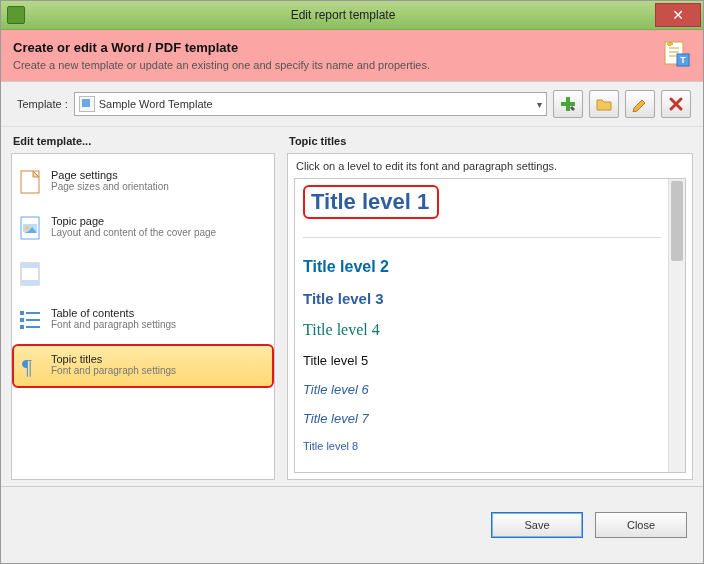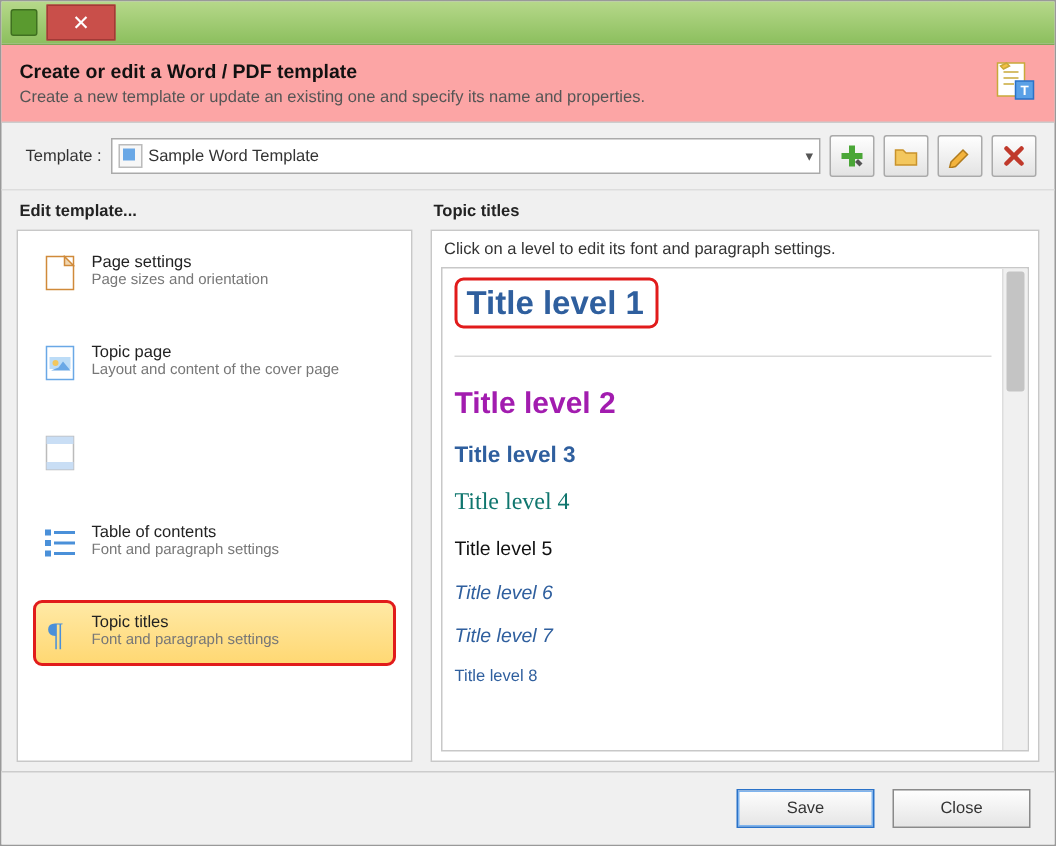--- a/index.html
+++ b/index.html
@@ -16,56 +16,57 @@
 .tmplrow label{font-size:11px;color:#333}
 .tmplselect{flex:1;height:22px;border:1px solid #aaa;background:#fff;display:flex;align-items:center;padding:0 4px;gap:4px;font-size:11px}
 .tmplselect .selicon{width:14px;height:14px;background:#f7f7f7;border:1px solid #bbb;position:relative}
 .tmplselect .selicon::after{content:"";position:absolute;left:2px;top:2px;width:8px;height:8px;background:#6aa8e6}
 .tmplselect .arrow{margin-left:auto;font-size:10px;color:#555}
 .tbtn{width:28px;height:26px;border:1px solid #aaa;background:linear-gradient(to bottom,#fefefe,#e3e3e3);display:flex;align-items:center;justify-content:center;border-radius:2px}
 .tbtn svg{width:16px;height:16px}
 .body{flex:1;display:flex;padding:8px 10px 6px 10px;gap:12px;overflow:hidden}
 .leftcol{width:264px;display:flex;flex-direction:column}
 .sectitle{font-size:11px;font-weight:bold;color:#222;margin:0 0 6px 2px}
-.leftbox{flex:1;border:1px solid #c8c8c8;background:#fff;padding:6px 10px;display:flex;flex-direction:column;gap:16px;overflow:auto}
+.leftbox{flex:1;border:1px solid #c8c8c8;background:#fff;padding:6px 0;display:flex;flex-direction:column;gap:2px;overflow:auto}
 .sideitem{display:flex;gap:10px;padding:8px 6px;border:1px solid transparent;border-radius:2px;align-items:flex-start}
 .sideitem .ic{width:22px;height:26px;flex:0 0 22px;display:flex;align-items:center;justify-content:center}
 .sideitem .txt{display:flex;flex-direction:column}
 .sideitem .t1{font-size:11px;color:#222}
 .sideitem .t2{font-size:10px;color:#777;line-height:1.25}
 .sideitem.selected{background:linear-gradient(to bottom,#ffe9a5,#ffd873);border:2px solid #e11b1b;border-radius:6px;padding:7px 5px}
 .rightcol{flex:1;display:flex;flex-direction:column}
 .rightbox{flex:1;border:1px solid #c8c8c8;background:#fff;display:flex;flex-direction:column;overflow:hidden}
 .hint{font-size:11px;color:#333;padding:6px 8px 6px 8px}
 .titlesarea{flex:1;border:1px solid #c8c8c8;margin:0 6px 6px 6px;position:relative;background:#fff;overflow:hidden}
 .titlesinner{position:absolute;left:0;top:0;right:16px;bottom:0;overflow:hidden;padding:6px 8px}
 .scrollbar{position:absolute;right:0;top:0;bottom:0;width:16px;background:#f0f0f0;border-left:1px solid #ddd}
 .scrollbar .thumb{position:absolute;left:2px;right:2px;top:2px;height:80px;background:#c4c4c4;border-radius:2px}
 .lvl{margin:0 0 14px 0}
 .lvl1{font-family:Verdana,Geneva,sans-serif;color:#2f5f9e;font-size:22px;font-weight:bold;display:inline-block;border:2px solid #e11b1b;border-radius:6px;padding:2px 8px 2px 6px}
 .lvl1row{border-bottom:1px solid #d9d9d9;padding-bottom:4px;margin-bottom:20px}
-.lvl2{font-family:Verdana,Geneva,sans-serif;color:#a21caf;font-size:20px;font-weight:bold}
+.lvl2{font-family:Verdana,Geneva,sans-serif;color:#0369a1;font-size:16px;font-weight:bold}
 .lvl3{font-family:Verdana,Geneva,sans-serif;color:#2f5f9e;font-size:15px;font-weight:bold}
 .lvl4{font-family:Liberation Serif, serif;color:#0f766e;font-size:16px}
 .lvl5{font-family:Verdana,Geneva,sans-serif;color:#111;font-size:13px}
 .lvl6{font-family:Verdana,Geneva,sans-serif;color:#2f5f9e;font-size:13px;font-style:italic}
 .lvl7{font-family:Verdana,Geneva,sans-serif;color:#2f5f9e;font-size:13px;font-style:italic}
 .lvl8{font-family:Verdana,Geneva,sans-serif;color:#2f5f9e;font-size:11px;}
-.footer{height:42px;border-top:1px solid #ccc;display:flex;align-items:center;justify-content:flex-end;gap:12px;padding:3px 16px;background:#f0f0f0}
+.footer{height:42px;border-top:1px solid #ccc;display:flex;align-items:center;justify-content:flex-end;gap:12px;padding:17px 16px;background:#f0f0f0}
 .btn{min-width:90px;height:24px;border:1px solid #8a8a8a;background:linear-gradient(to bottom,#fefefe,#e5e5e5);font-size:11px;display:flex;align-items:center;justify-content:center}
 .btn.primary{border:1px solid #2a72c8;box-shadow:0 0 0 1px #7fb4ee inset}
 svg{display:block}
 </style>
 </head>
 <body>
 
 <div class="window">
 
   <div class="titlebar">
     <div class="appicon"></div>
+    <div class="title">Edit report template</div>
     <div class="closebtn">
       <span>✕</span>
     </div>
   </div>
 
   <div class="headerpane">
     <h1>Create or edit a Word / PDF template</h1>
     <p>Create a new template or update an existing one and specify its name and properties.</p>
     <div class="hicon">
       <svg viewBox="0 0 28 28">

